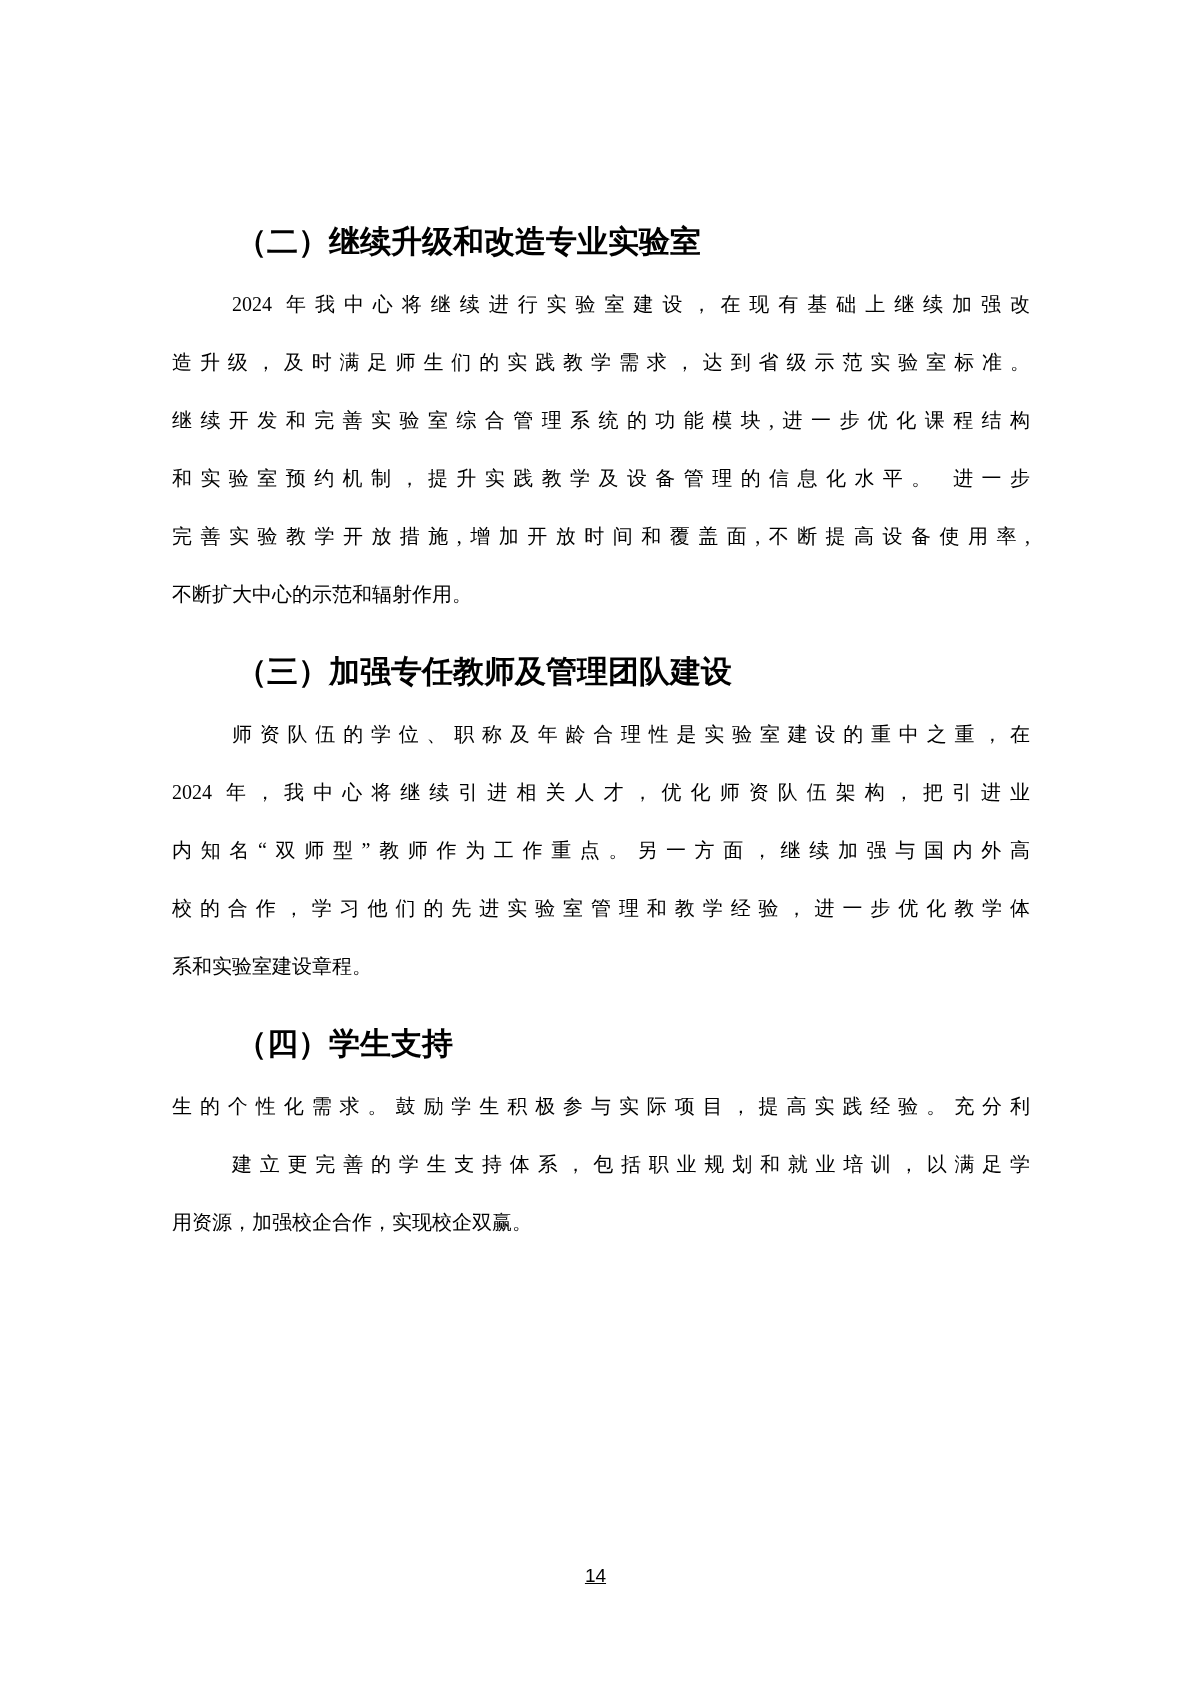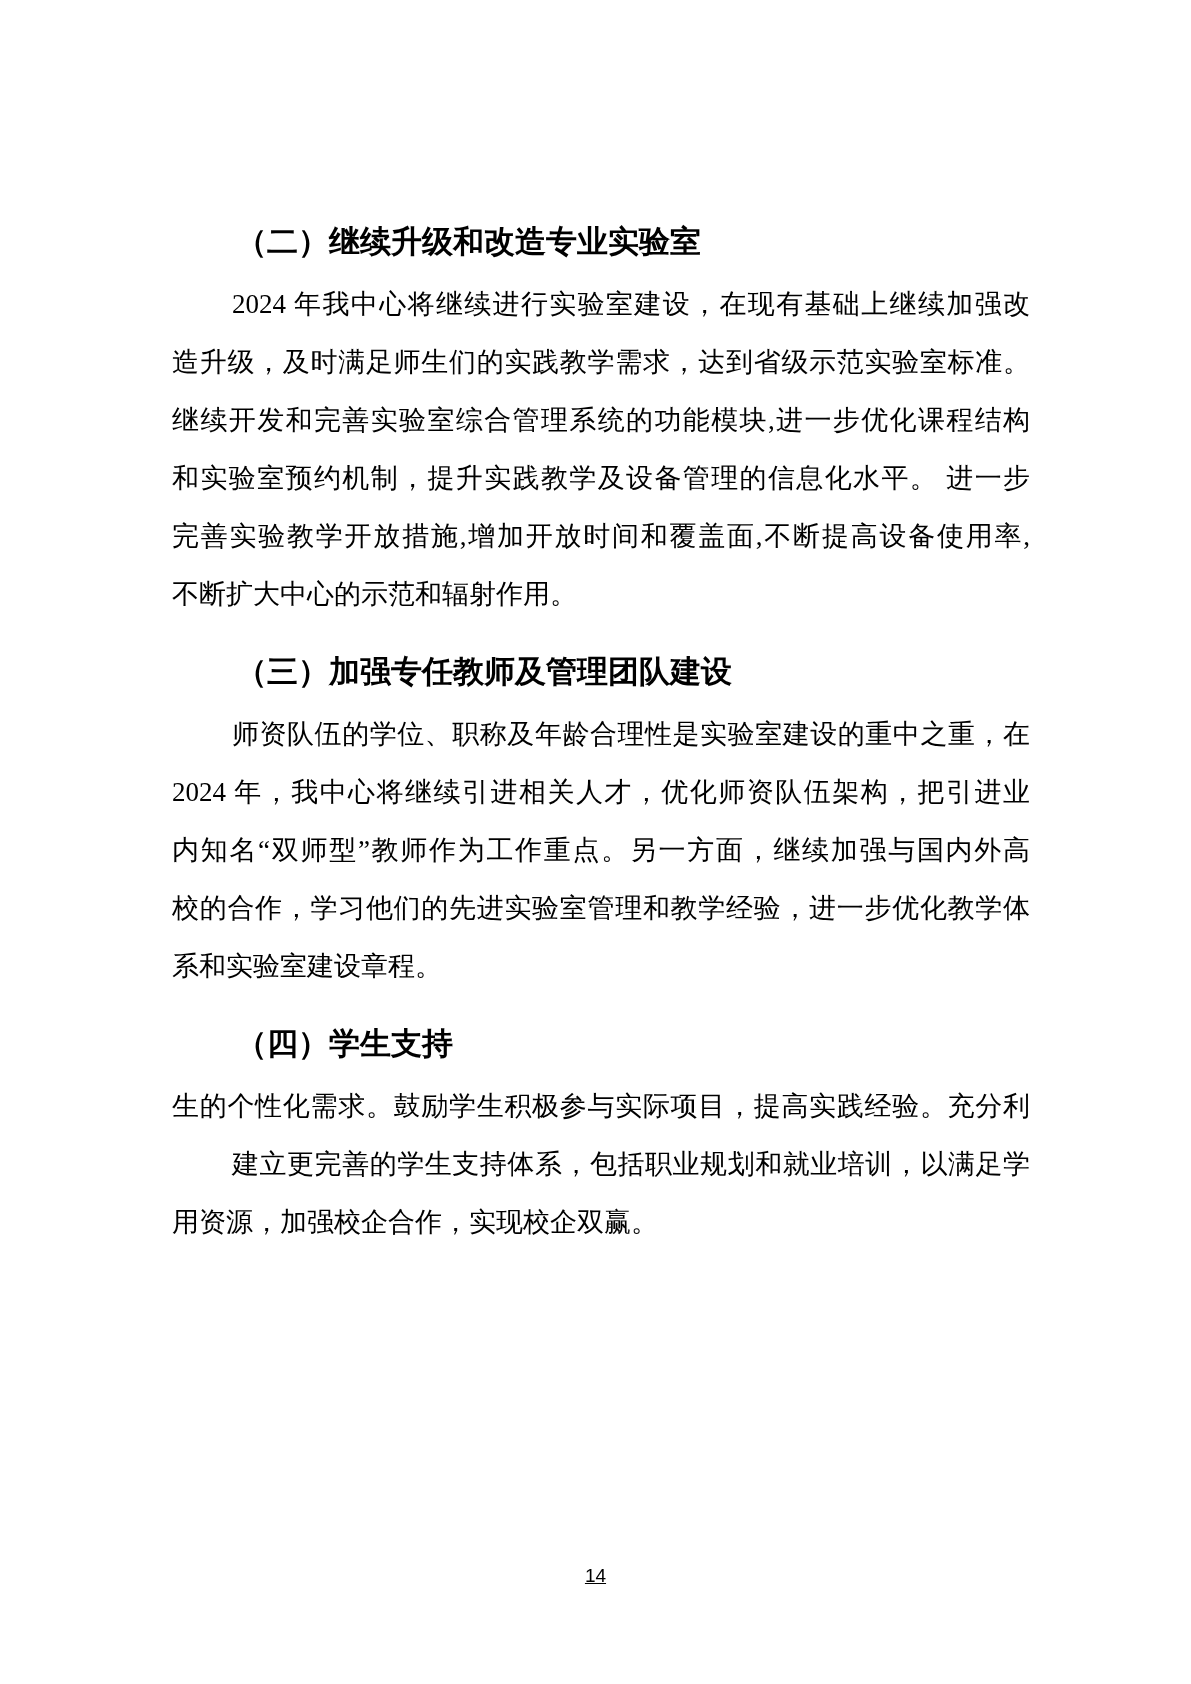--- a/index.html
+++ b/index.html
@@ -32,21 +32,21 @@
     font-weight: bold;
     font-size: 31px;
     line-height: 58px;
     height: 58px;
     white-space: nowrap;
   }
   .para {
     margin-top: 4px;
   }
   .line {
-    font-size: 27px;
+    font-size: 20px;
     line-height: 58px;
     height: 58px;
     text-align: justify;
     text-align-last: justify;
   }
   .line.first {
     padding-left: 60px;
   }
   .line.last {
     text-align: right;

